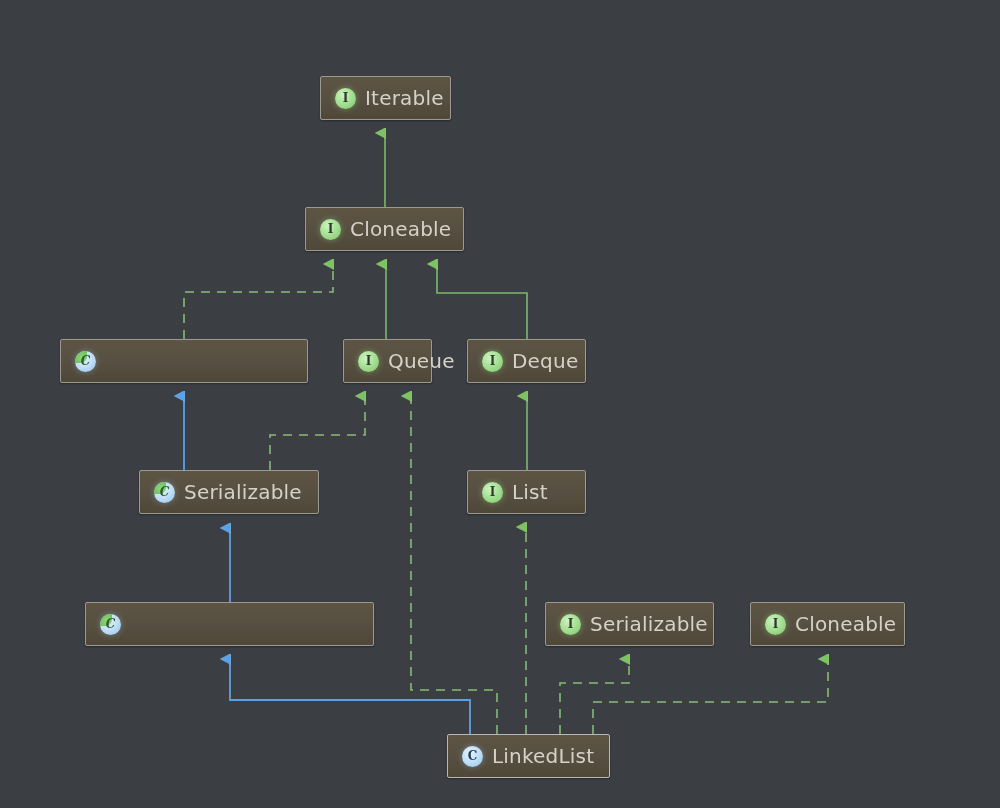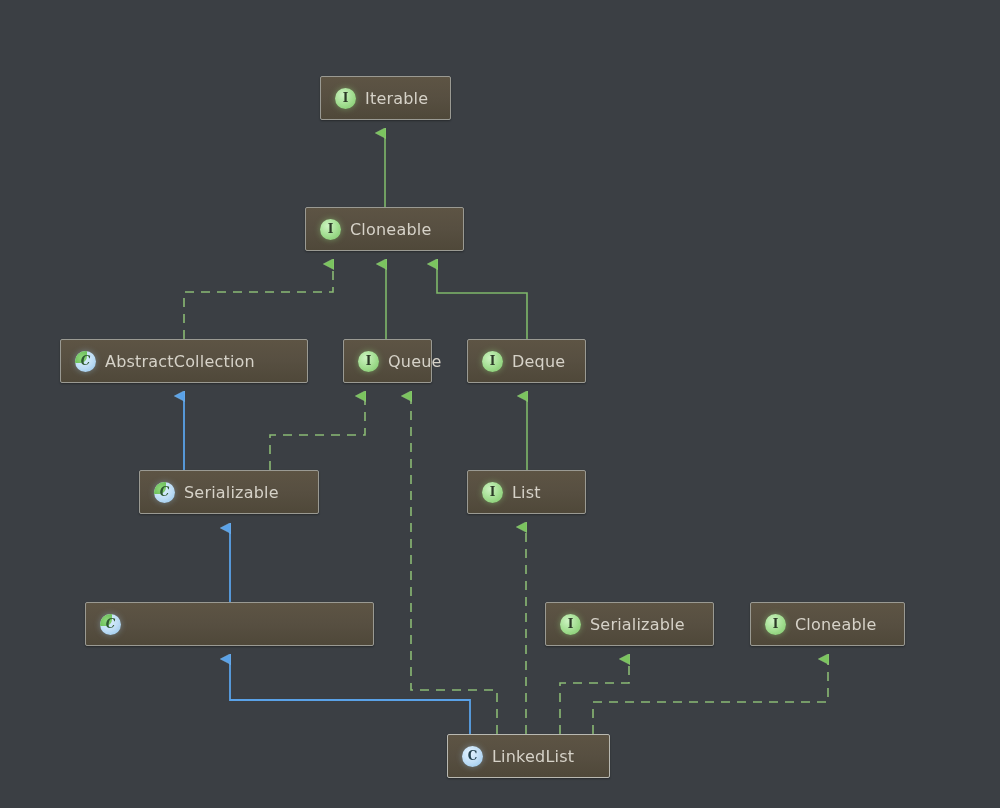--- a/index.html
+++ b/index.html
@@ -34,21 +34,21 @@
     border: 1px solid #9a9a93;
     border-radius: 2px;
     box-shadow: 0 1px 2px rgba(0,0,0,0.35);
     white-space: nowrap;
   }
   .node.selected {
     border-color: #b9b9b2;
   }
   .node-label {
     color: #d6d2c8;
-    font-size: 16px;
+    font-size: 20px;
     line-height: 19px;
     letter-spacing: 0.2px;
   }
   .icon {
     position: relative;
     width: 21px;
     height: 21px;
     flex: 0 0 21px;
     border-radius: 50%;
     display: flex;
@@ -141,21 +141,20 @@
     <span class="icon iface">
         <span class="glyph">I</span>
       </span>
     <span class="node-label">Cloneable</span>
   </div>
 
   <div class="node" style="left: 60px; top: 339px; width: 248px; height: 44px;">
     <span class="icon abs">
         <span class="glyph">C</span>
       </span>
-    <span class="node-label">AbstractCollection</span>
   </div>
 
   <div class="node" style="left: 343px; top: 339px; width: 89px; height: 44px;">
     <span class="icon iface">
         <span class="glyph">I</span>
       </span>
     <span class="node-label">Queue</span>
   </div>
 
   <div class="node" style="left: 467px; top: 339px; width: 119px; height: 44px;">

